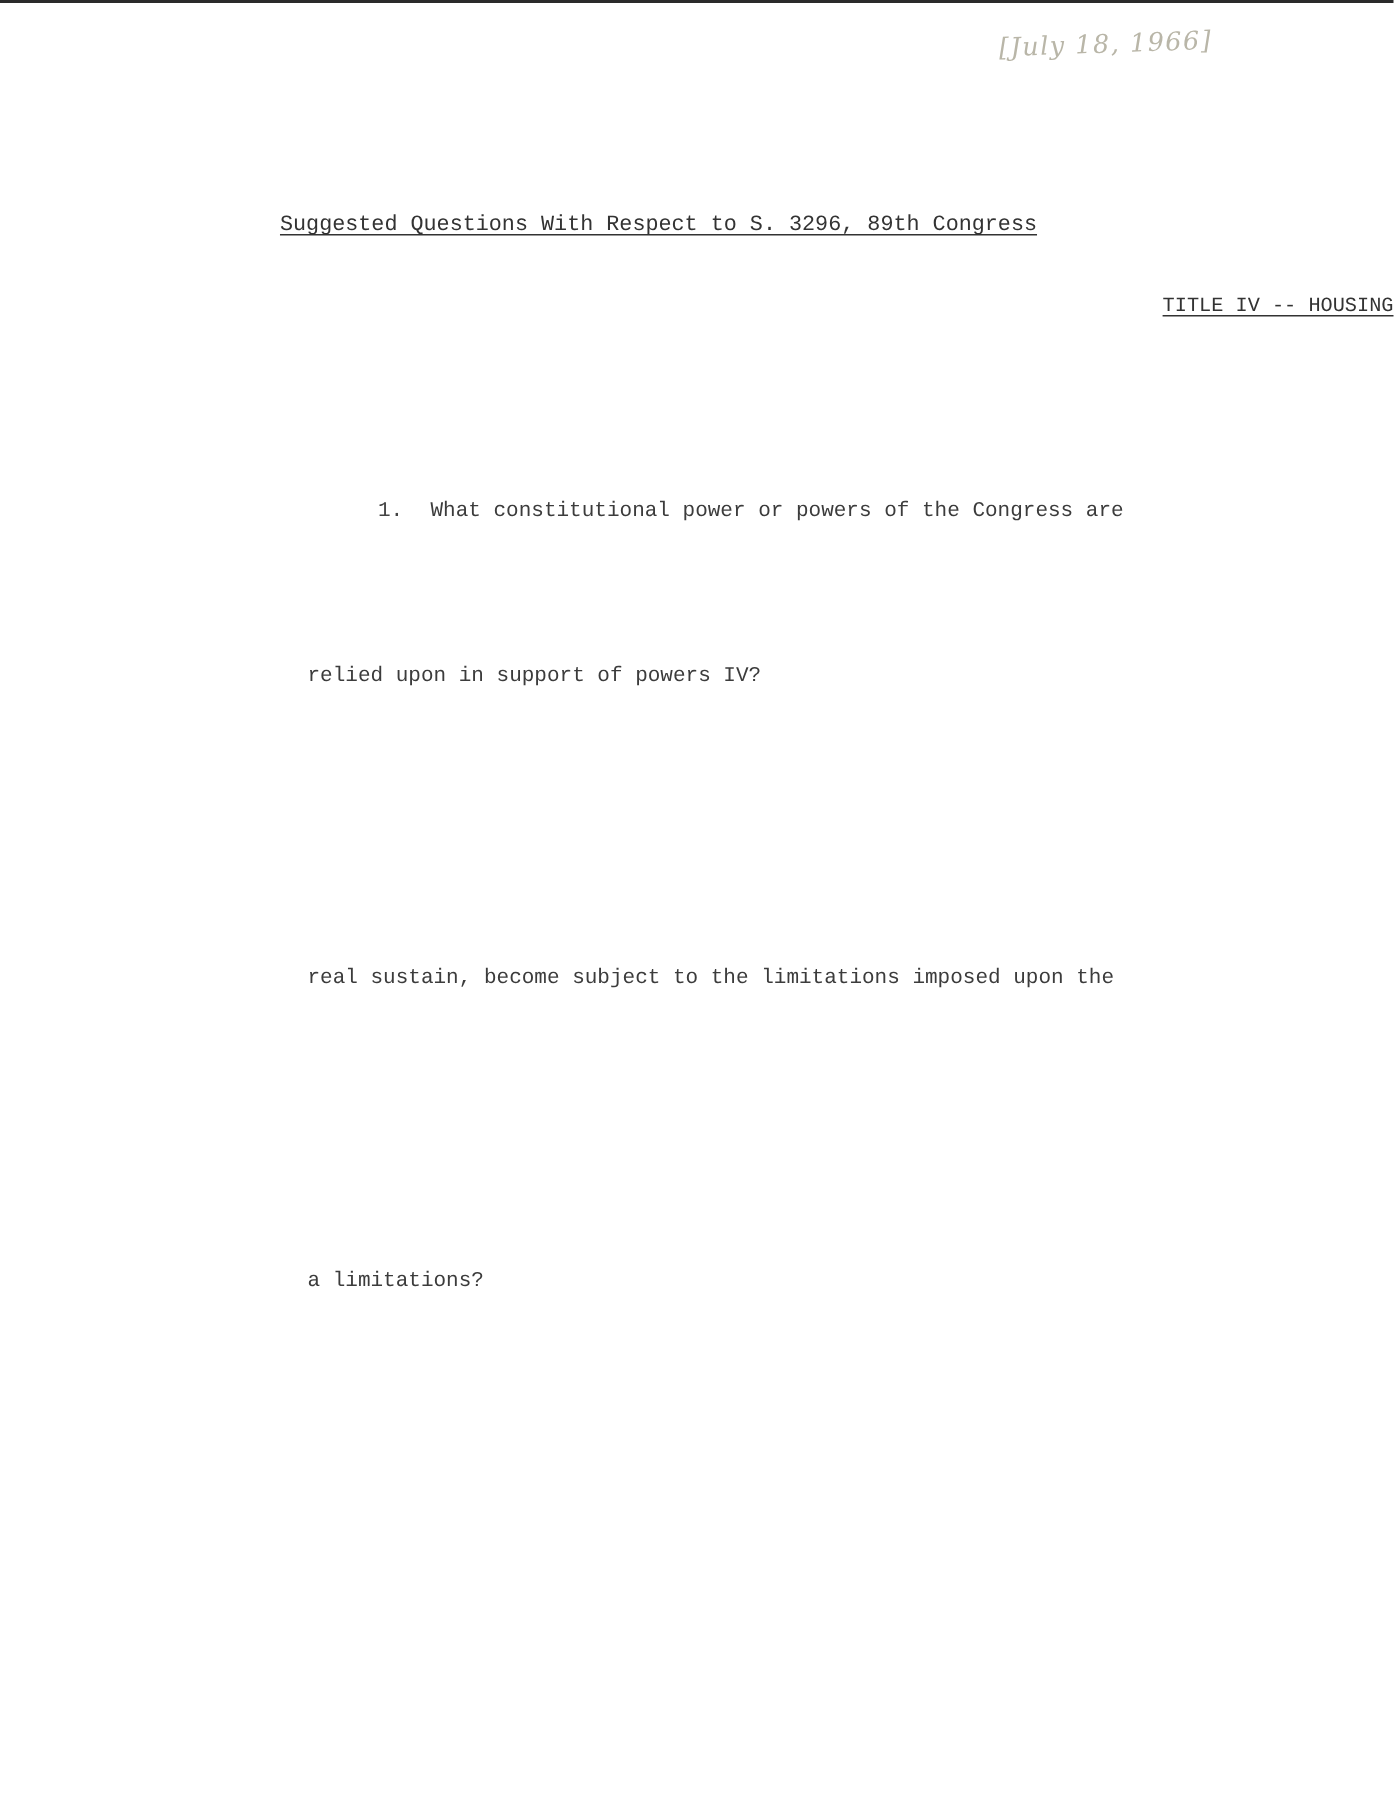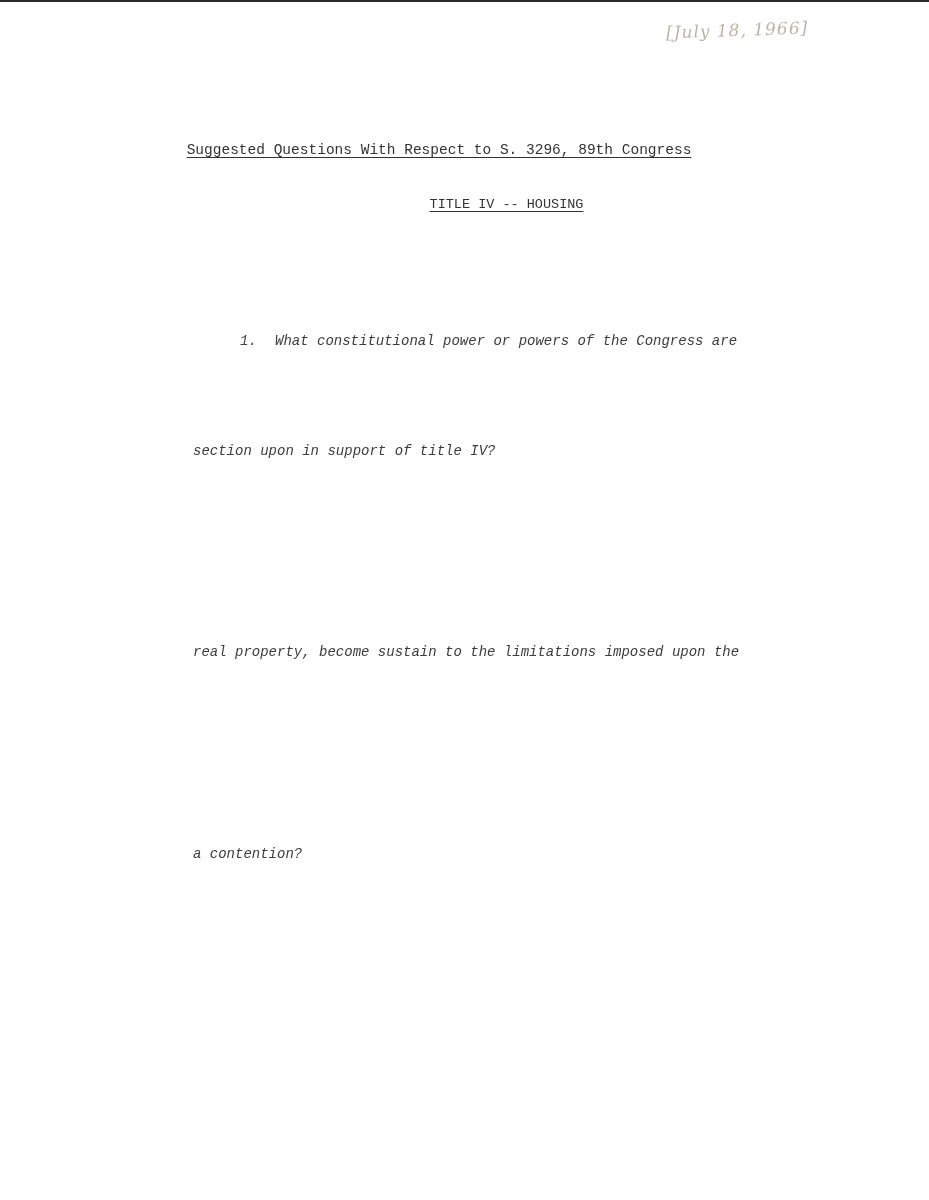--- a/index.html
+++ b/index.html
@@ -44,42 +44,41 @@
     .doc-title span {
       text-decoration: underline;
       text-underline-offset: 3px;
       padding-left: 12px;
     }
     .doc-subtitle {
       position: absolute;
       left: 0;
       width: 929px;
       top: 197px;
-      text-align: center;
+      text-align: right;
       font-size: 13.5px;
       color: #333;
     }
     .doc-subtitle span {
       text-decoration: underline;
       text-underline-offset: 3px;
       padding-left: 84px;
     }
     .questions {
       position: absolute;
       left: 193px;
       top: 250px;
       width: 660px;
     }
     .question {
       font-size: 14px;
       line-height: 36.5px;
-      margin: 0 0 19px 0;
+      margin: 0 0 19px 12px;
       color: #3c3c3c;
       white-space: pre-wrap;
-      font-style: italic;
     }
     .question .line {
       display: block;
       white-space: nowrap;
     }
     .question .first {
       padding-left: 47px;
     }
     .question .num {
       display: inline-block;
@@ -99,24 +98,24 @@
 </div>
 
 <div class="doc-subtitle">
   <span>TITLE IV -- HOUSING</span>
 </div>
 
 <div class="questions">
 
   <div class="question">
     <span class="line first"><span class="num">1.</span><span>What constitutional power or powers of the Congress are</span></span>
-    <span class="line">section upon in support of title IV?</span>
+    <span class="line">relied upon in support of powers IV?</span>
   </div>
 
   <div class="question">
-    <span class="line">real property, become sustain to the limitations imposed upon the</span>
+    <span class="line">real sustain, become subject to the limitations imposed upon the</span>
   </div>
 
   <div class="question">
-    <span class="line">a contention?</span>
+    <span class="line">a limitations?</span>
   </div>
 
 </div>
 
 </body></html>

